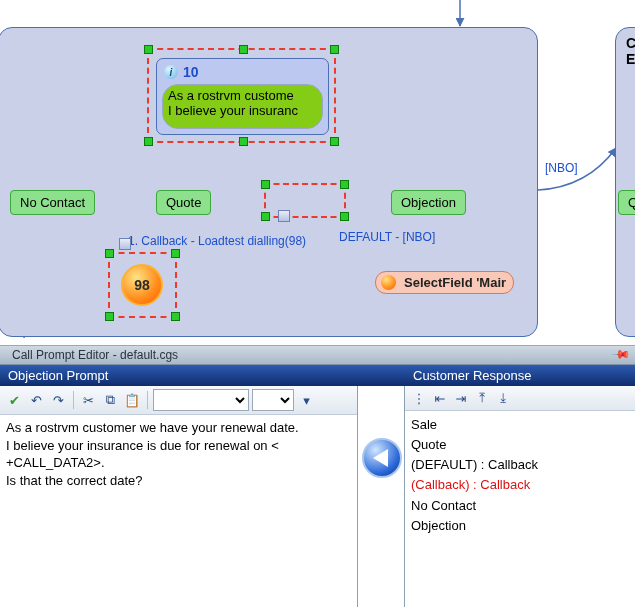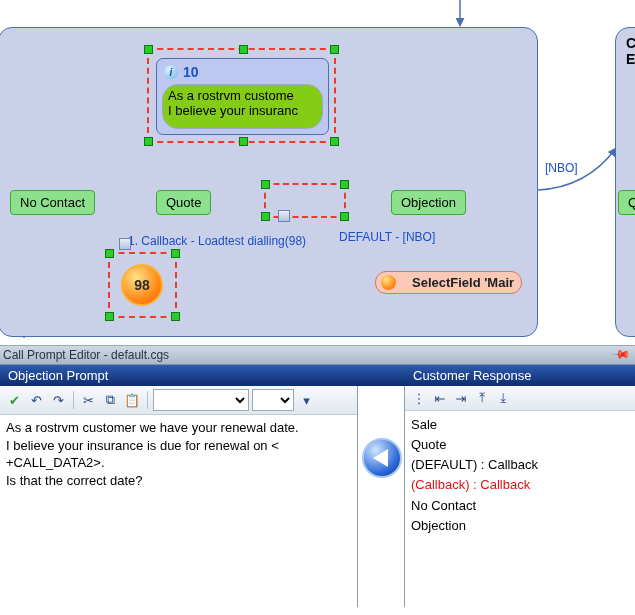--- a/index.html
+++ b/index.html
@@ -9,26 +9,26 @@
 .region-right{position:absolute;left:615px;top:27px;width:200px;height:310px;border:1.5px solid #4b6fb3;border-radius:14px;background:#c9d0e7}
 .conn-label{position:absolute;font-size:12px;color:#1b4fcc}
 .sel-box{position:absolute;border:2px dashed #ee3a2a}
 .handle{position:absolute;width:9px;height:9px;background:#29cc29;border:1px solid #0a7a0a}
 .prompt-node{position:absolute;width:173px;border:1px solid #4b6fb3;border-radius:7px;background:#bcc8f0;padding:5px}
 .prompt-head{display:flex;align-items:center;gap:5px;color:#1b4fcc;font-weight:700;font-size:14px;padding:0 2px 4px 2px}
 .info-dot{width:14px;height:14px;border-radius:50%;background:radial-gradient(circle at 35% 30%,#dff3ff,#6bb8e6);display:flex;align-items:center;justify-content:center;font-size:10px;font-style:italic;color:#104c7c;font-weight:700}
 .prompt-body{background:#84cc16;border:1px solid #9aa8c8;border-radius:16px;height:45px;padding:3px 5px;font-size:13px;color:#000;overflow:hidden;white-space:nowrap}
 .outcome{position:absolute;padding:4px 9px;background:#8de18d;border:1px solid #3ca83c;border-radius:4px;font-size:13px;color:#000}
 .circ{position:absolute;width:42px;height:42px;border-radius:50%;background:radial-gradient(circle at 35% 30%,#ffe384,#ff8c1a 60%,#ff5a00);border:2px solid #ffb02e;display:flex;align-items:center;justify-content:center;font-weight:700;font-size:14px;color:#2b2b2b}
-.action-pill{position:absolute;padding:3px 7px 3px 5px;background:#f9c8b7;border:1px solid #d97a55;border-radius:11px;font-size:13px;font-weight:700;color:#222;display:flex;align-items:center;gap:16px}
+.action-pill{position:absolute;padding:3px 7px 3px 5px;background:#f9c8b7;border:1px solid #d97a55;border-radius:11px;font-size:13px;font-weight:700;color:#222;display:flex;align-items:center;gap:8px}
 .gear{width:15px;height:15px;border-radius:50%;background:radial-gradient(circle at 35% 30%,#ffe384,#ff8c1a 60%,#ff5a00)}
 .edge-svg{position:absolute;left:0;top:0;pointer-events:none}
 .tiny{position:absolute;width:12px;height:12px;background:linear-gradient(#e9edf8,#b4c2e0);border:1px solid #6f82b3}
 
-.titlebar{height:20px;background:linear-gradient(#cfd9e3,#a9b8c9);border-top:1px solid #9aa8b8;border-bottom:1px solid #8192a4;font-size:12px;color:#2a3440;padding:2px 3px;position:relative}
+.titlebar{height:20px;background:linear-gradient(#cfd9e3,#a9b8c9);border-top:1px solid #9aa8b8;border-bottom:1px solid #8192a4;font-size:12px;color:#2a3440;padding:2px 12px;position:relative}
 .pin{position:absolute;right:6px;top:2px;font-size:12px;color:#2a3440;transform:rotate(45deg)}
 .colhead{display:flex;background:linear-gradient(#2d5bb0,#0e2c6d);color:#fff;font-size:13px}
 .colhead>div{padding:3px 8px}
 .colhead .l{flex:0 0 405px}
 .colhead .r{flex:1}
 .worksplit{display:flex;height:221px}
 .worksplit .left{flex:0 0 358px;border-right:1px solid #8ca0b4;display:flex;flex-direction:column}
 .worksplit .gap{flex:0 0 47px;border-right:1px solid #8ca0b4;background:#fff;position:relative}
 .worksplit .right{flex:1;display:flex;flex-direction:column}
 .toolbar{display:flex;align-items:center;gap:3px;padding:3px 5px;background:linear-gradient(#f7f9fc,#e2e8f0);border-bottom:1px solid #c2ccd8;font-size:13px}

